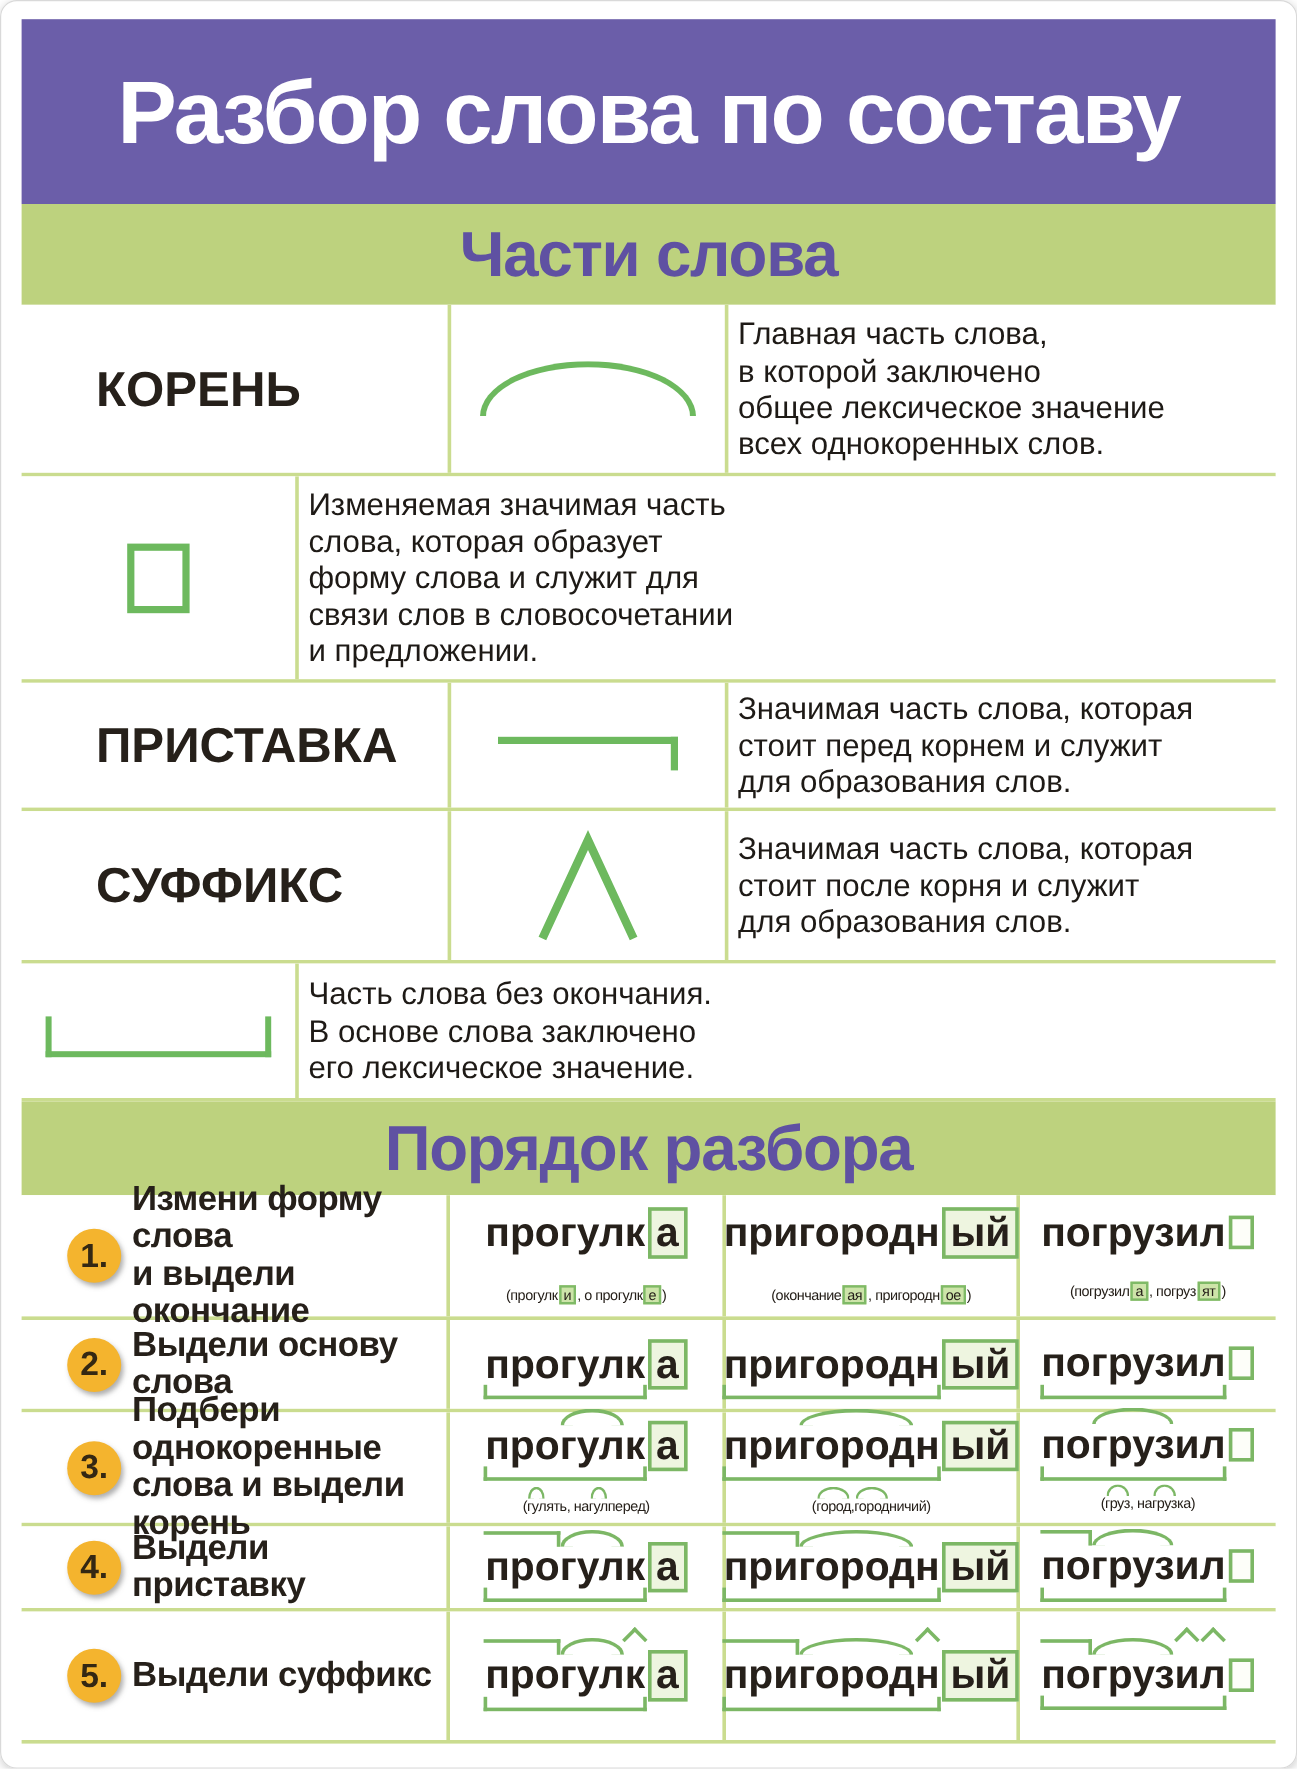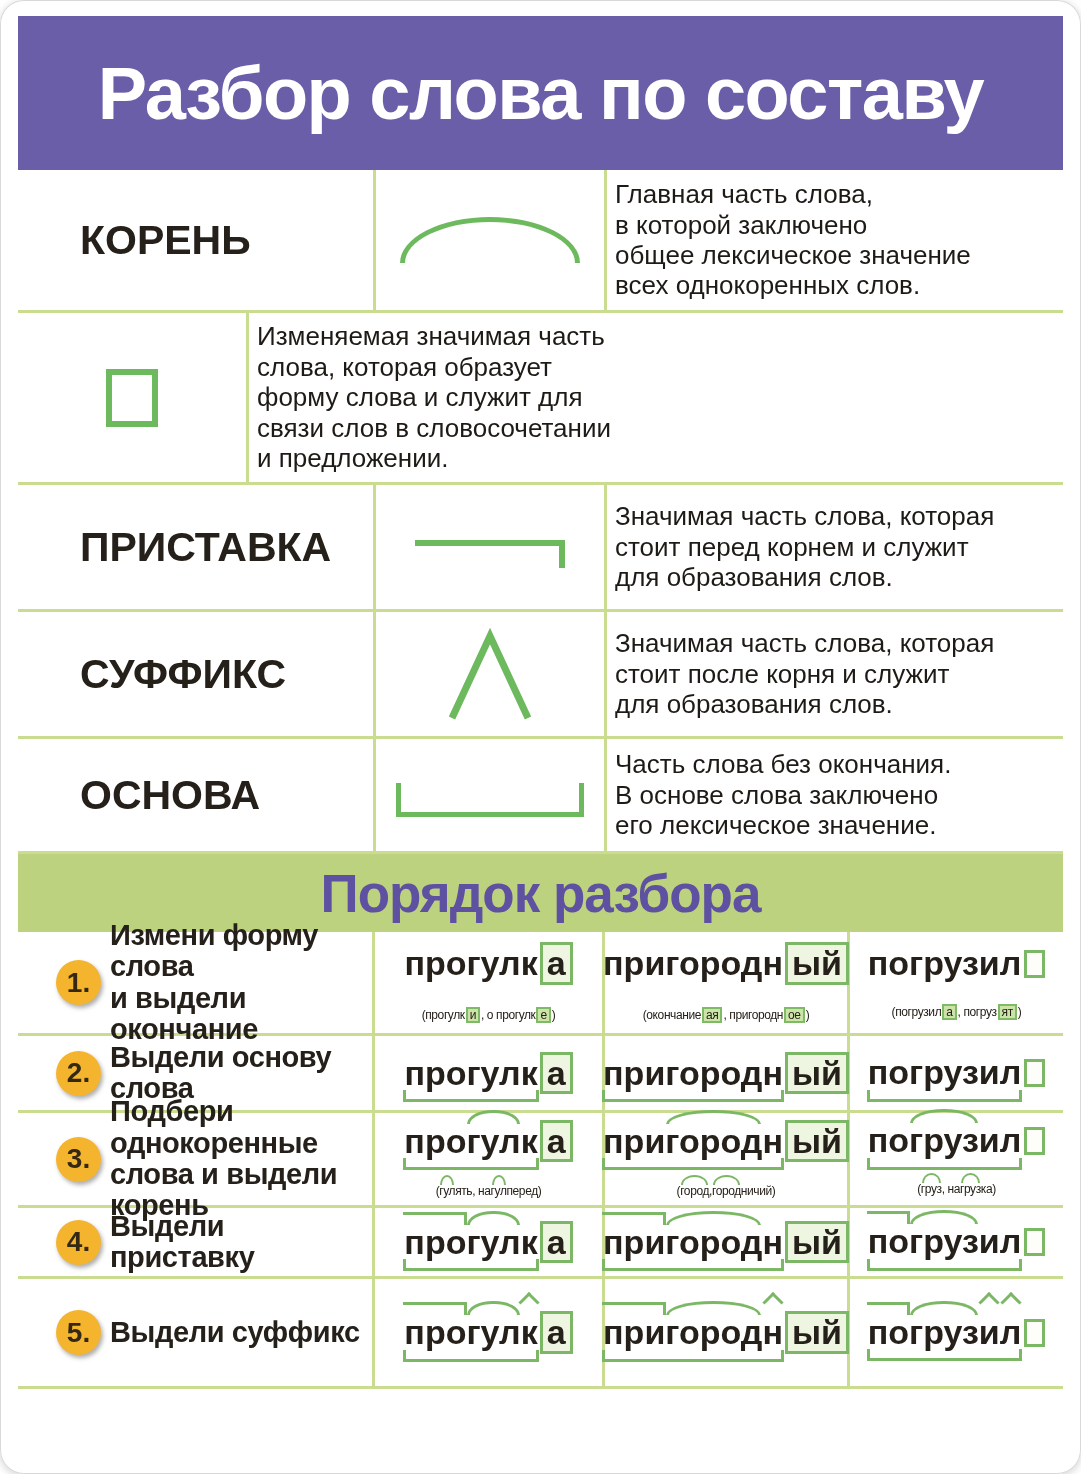--- a/index.html
+++ b/index.html
@@ -11,21 +11,21 @@
     --mark:#7cb765;
     --hl:#cde4a9;
     --yellow:#f4b42e;
     --ink:#26201a;
   }
   *{margin:0;padding:0;box-sizing:border-box;}
   html,body{background:#ffffff;}
   body{font-family:"Liberation Sans","DejaVu Sans",sans-serif;color:var(--ink);}
   .poster{
     position:relative;width:1081px;height:1474px;margin:0 auto;
-    background:#ffffff;border-radius:24px;
+    background:#ffffff;border-radius:14px;
     box-shadow:0 0 0 1px #d9d9d9 inset, 0 2px 8px rgba(0,0,0,.18);
     padding:16px 18px 0 18px;overflow:hidden;
   }
   
   .hdr{
     height:154px;background:var(--purple);
     display:flex;align-items:center;justify-content:center;
   }
   .hdr h1{
     color:#ffffff;font-size:74px;font-weight:bold;letter-spacing:-1.5px;white-space:nowrap;
@@ -37,21 +37,21 @@
   .band .band-t{
     color:var(--band-text);font-size:53px;font-weight:bold;letter-spacing:-1px;
   }
   .band.order{height:78px;}
   
   .p-row,.o-row{display:flex;border-bottom:3px solid var(--grid);background:#fff;}
   .cell{border-right:3px solid var(--grid);display:flex;align-items:center;}
   
   .p-row:nth-child(1){height:143px}
   .p-row:nth-child(2){height:172px}
-  .p-row:nth-child(3){height:127px}
+  .p-row:nth-child(3){height:107px}
   .p-row:nth-child(4){height:127px}
   .p-row:nth-child(5){height:115px}
   .c-label{width:358px;padding-left:62px;font-size:41px;font-weight:bold;}
   .c-sym{width:231px;justify-content:center;}
   .c-desc{flex:1;border-right:none;padding-left:8px;font-size:26px;line-height:1.17;white-space:pre-line;color:#1e1a16;}
   
   .sym-root{width:180px;height:46px;border:5px solid var(--sym);border-bottom:none;
     border-radius:50% 50% 0 0 / 100% 100% 0 0;}
   .sym-ending{width:52px;height:58px;border:6px solid var(--sym);}
   .sym-prefix{width:150px;height:28px;border-top:6px solid var(--sym);border-right:6px solid var(--sym);margin-top:14px;}
@@ -113,20 +113,23 @@
   }
 </style>
 </head>
 <body>
 
 <div class="poster">
   <div class="hdr">
     <h1>Разбор слова по составу</h1>
   </div>
 
+  <div class="band">
+    <span class="band-t">Части слова</span>
+  </div>
 
   <div id="parts-table">
       <div class="p-row">
         <div class="cell c-label">КОРЕНЬ</div>
         <div class="cell c-sym">
           <div class="sym sym-root"></div>
         </div>
         <div class="cell c-desc">Главная часть слова,
 в которой заключено
 общее лексическое значение
@@ -158,21 +161,20 @@
             <svg class="sym-suffix" viewBox="0 0 96 96" xmlns="http://www.w3.org/2000/svg">
               <path d="M10 92 L48 10 L86 92" fill="none" stroke="currentColor" stroke-width="7"></path>
             </svg>
           </div>
         </div>
         <div class="cell c-desc">Значимая часть слова, которая
 стоит после корня и служит
 для образования слов.</div>
       </div>
       <div class="p-row">
-        <div class="cell c-label">ОСНОВА</div>
         <div class="cell c-sym">
           <div class="sym sym-stem"></div>
         </div>
         <div class="cell c-desc">Часть слова без окончания.
 В основе слова заключено
 его лексическое значение.</div>
       </div>
     </div>
 
   <div class="band order">

